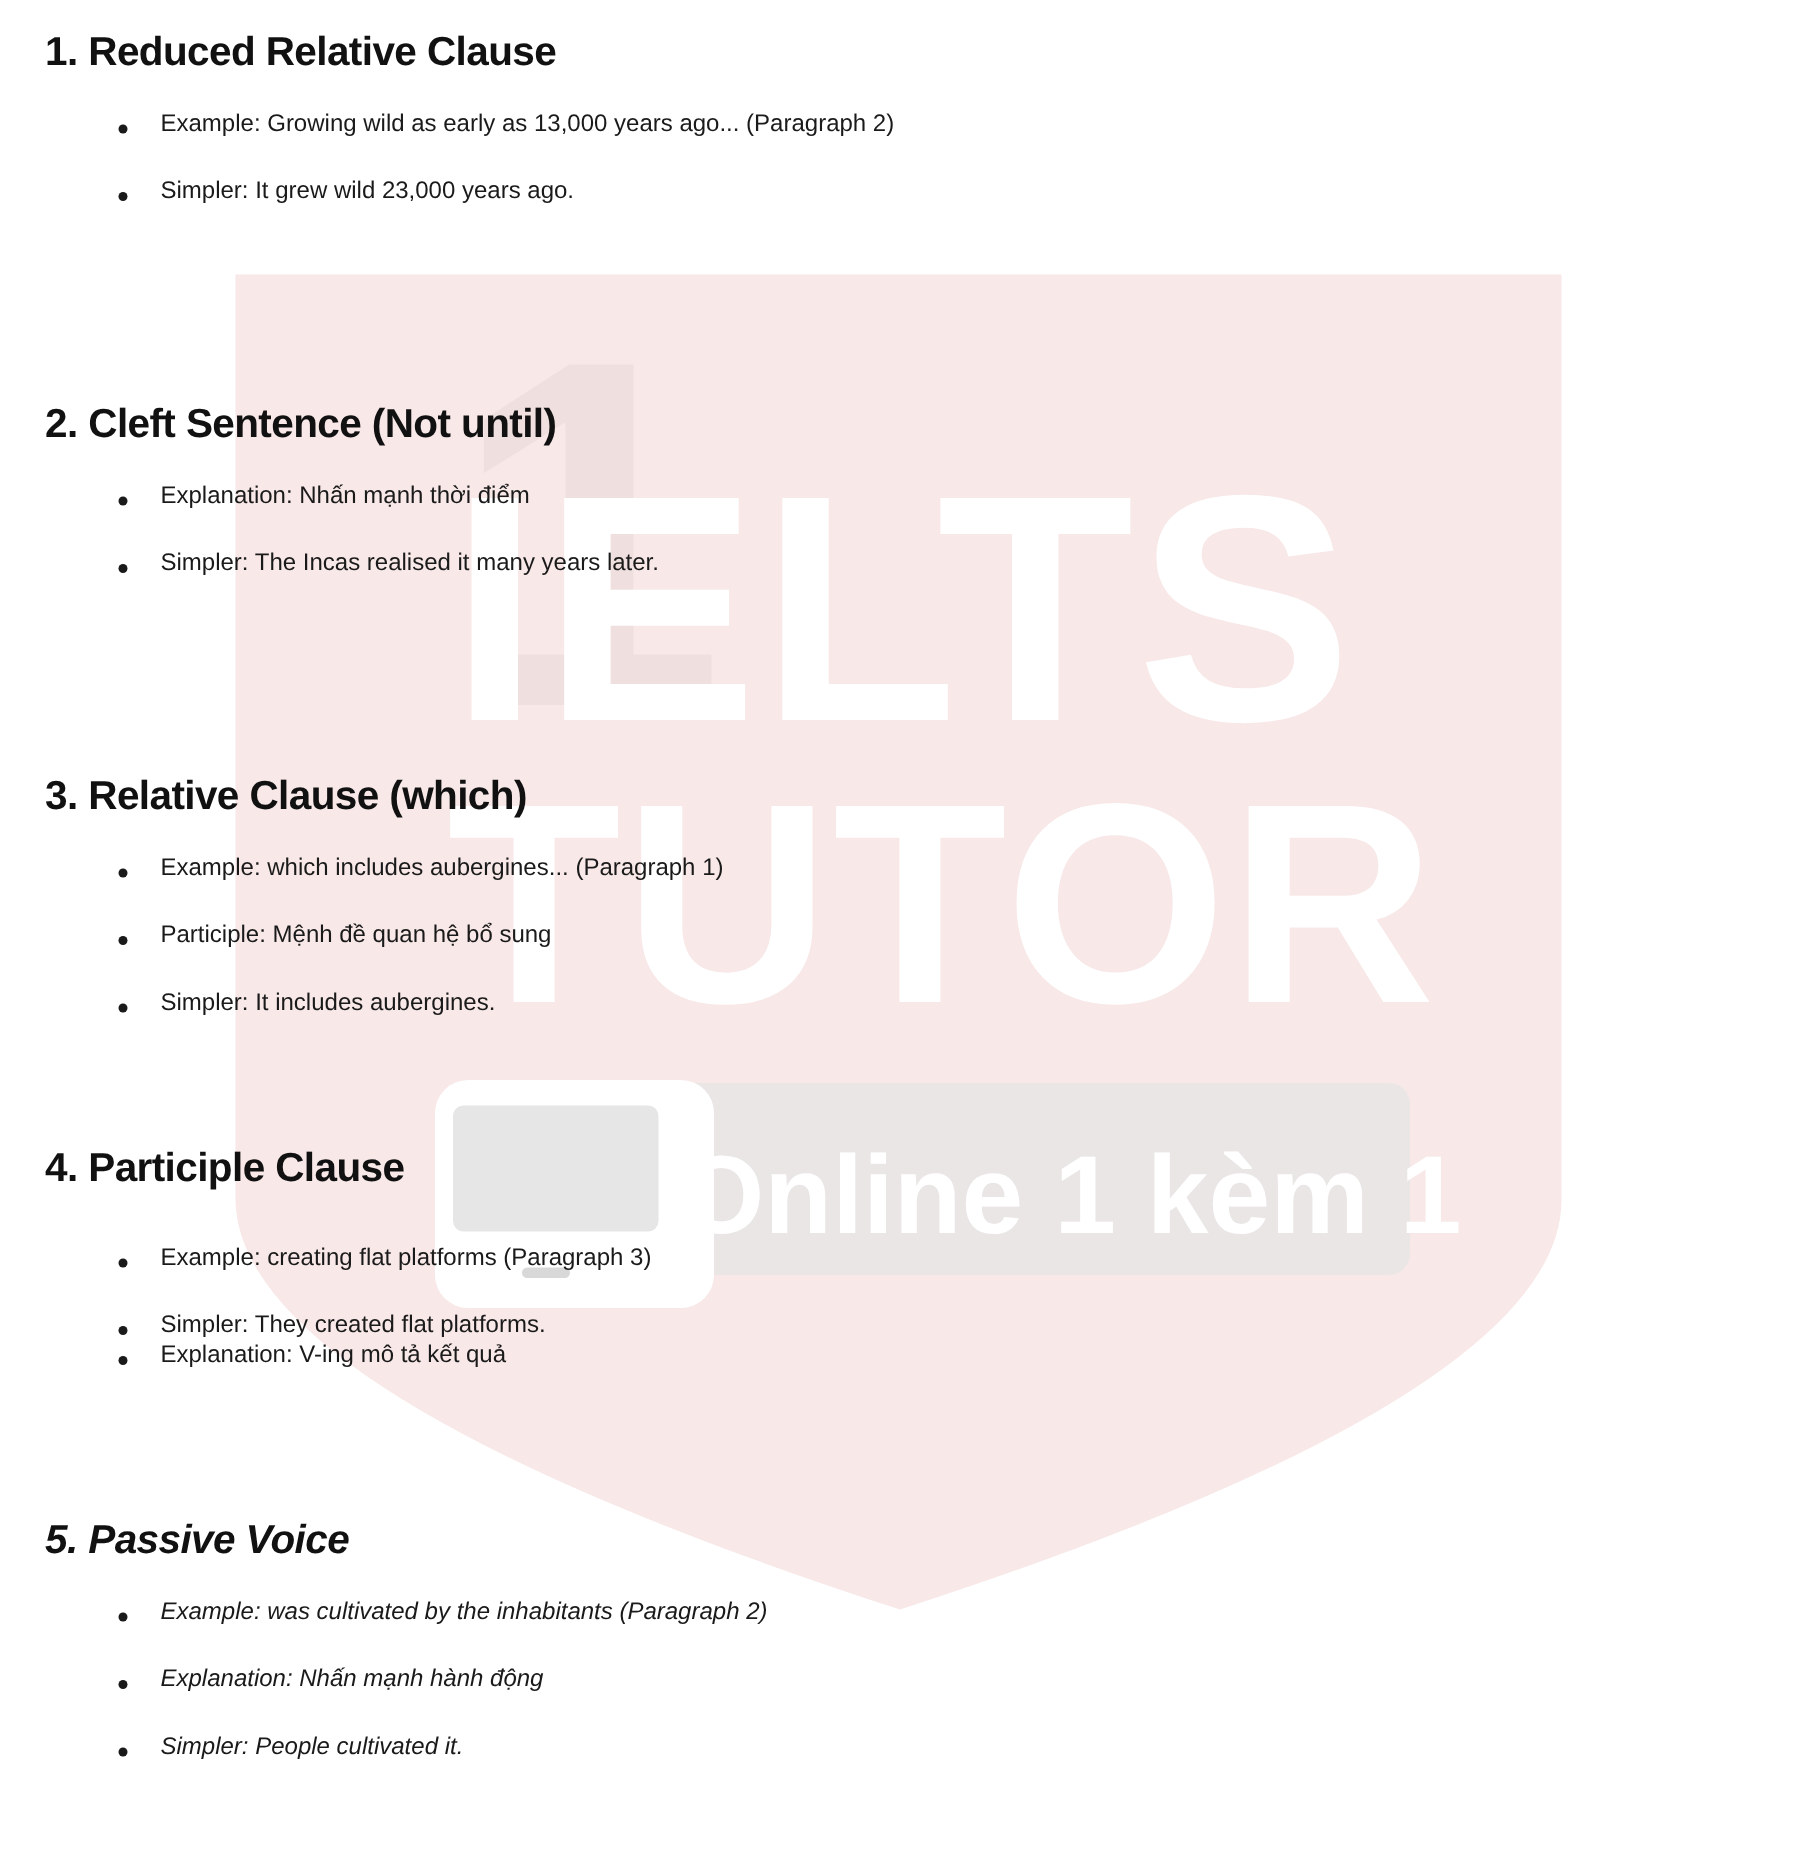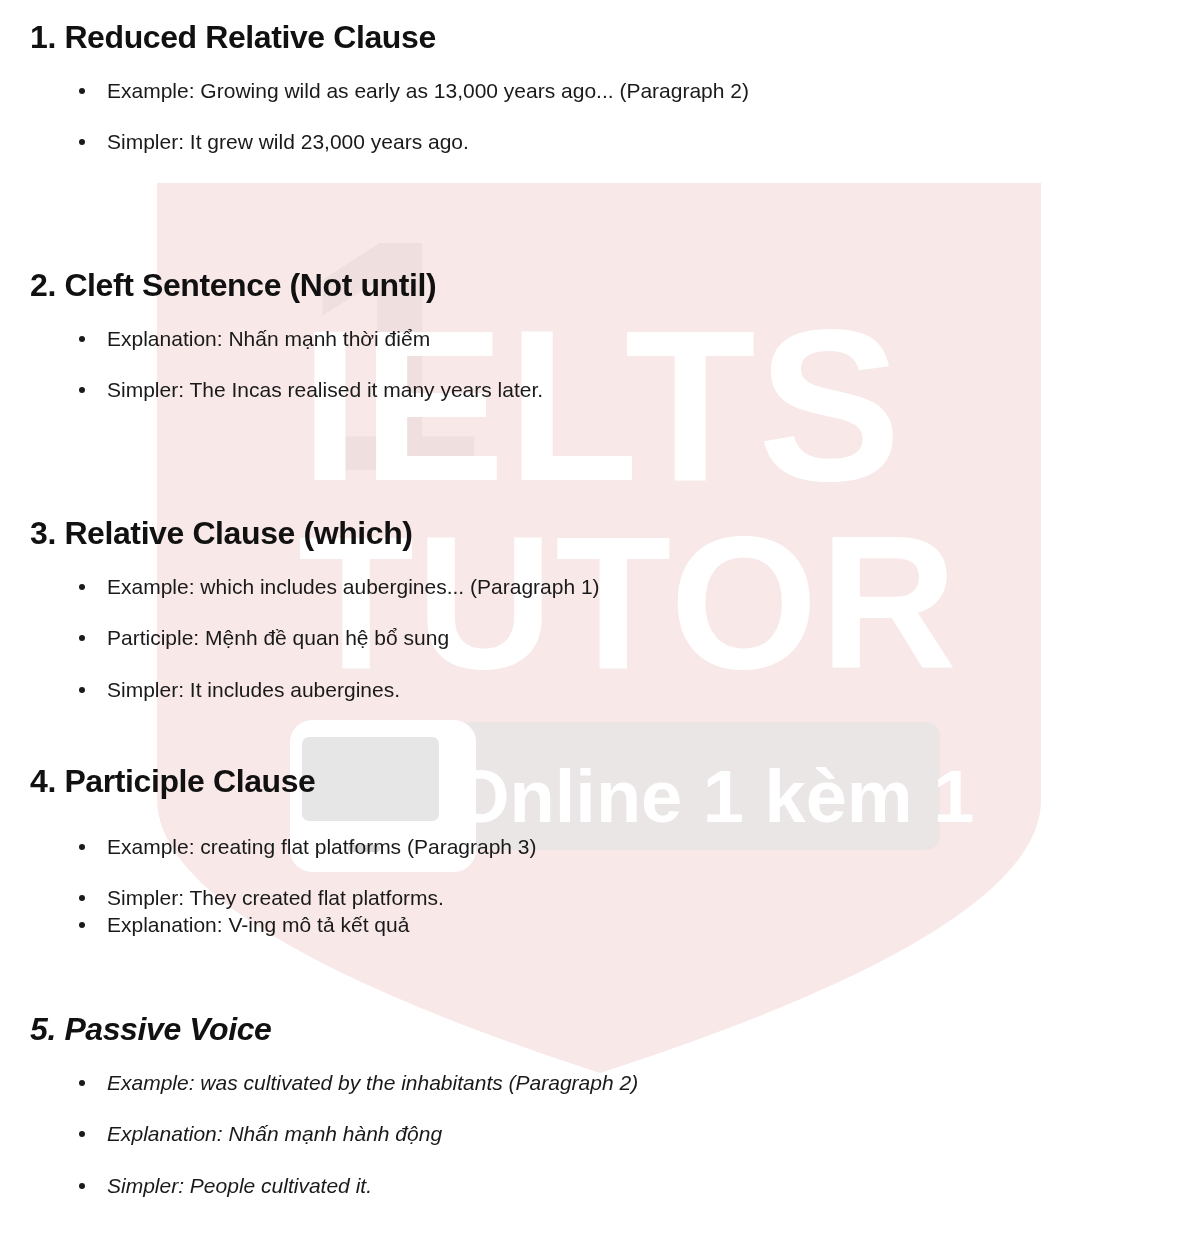--- a/index.html
+++ b/index.html
@@ -30,38 +30,38 @@
   
   #content {
     position: relative;
     z-index: 2;
     padding: 0;
   }
 
   .section { margin: 0; }
 
   .section-heading {
-    font-size: 32px;
+    font-size: 27px;
     font-weight: bold;
     letter-spacing: -0.4px;
     color: #111111;
     margin: 0;
     padding: 0;
     line-height: 1.1;
     white-space: nowrap;
   }
 
   .bullets {
     list-style: none;
     margin: 0;
     padding: 0;
   }
   .bullets li {
     position: relative;
-    font-size: 21px;
+    font-size: 16px;
     line-height: 1.25;
     color: #1a1a1a;
     padding-left: 77px;
     margin: 0;
     white-space: nowrap;
   }
   .bullets li::before {
     content: "";
     position: absolute;
     left: 49px;

